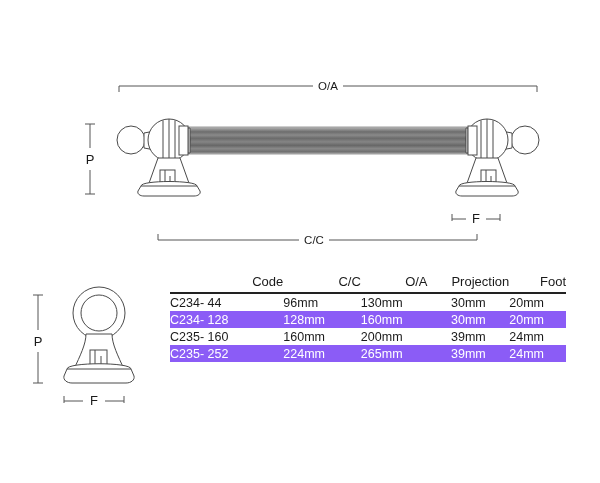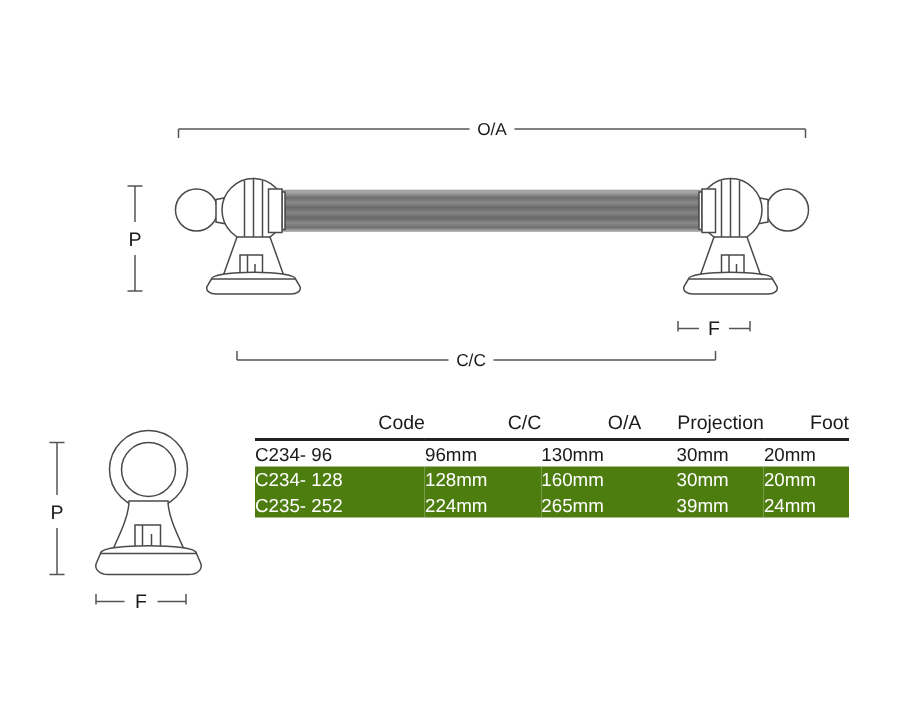--- a/index.html
+++ b/index.html
@@ -36,21 +36,21 @@
     border-bottom:2.4px solid #222;
   }
   .spec-table td{
     padding:1px 0 1px 0;
     height:15px;
     white-space:nowrap;
     color:#1a1a1a;
     font-size:12.5px;
   }
   .spec-table tbody tr.shaded td{
-    background:#4d7c0f;
+    background:#8b5cf6;
     color:#ffffff;
   }
   .c-code{width:112px;padding-left:2px;}
   .c-cc{width:78px;}
   .c-oa{width:67px;}
   .c-proj{width:82px;text-align:center;}
   .c-foot{width:57px;}
   .spec-table th.c-code{padding-left:2px;}
 
   
@@ -213,33 +213,40 @@
       <tr>
         <th class="c-code">Code</th>
         <th class="c-cc">C/C</th>
         <th class="c-oa">O/A</th>
         <th class="c-proj">Projection</th>
         <th class="c-foot">Foot</th>
       </tr>
     </thead>
     <tbody>
       <tr>
-        <td class="c-code">C234- 96</td>
+        <td class="c-code">C234- 44</td>
         <td class="c-cc">96mm</td>
         <td class="c-oa">130mm</td>
         <td class="c-proj">30mm</td>
         <td class="c-foot">20mm</td>
       </tr>
       <tr class="shaded">
         <td class="c-code">C234- 128</td>
         <td class="c-cc">128mm</td>
         <td class="c-oa">160mm</td>
         <td class="c-proj">30mm</td>
         <td class="c-foot">20mm</td>
       </tr>
+      <tr>
+        <td class="c-code">C235- 160</td>
+        <td class="c-cc">160mm</td>
+        <td class="c-oa">200mm</td>
+        <td class="c-proj">39mm</td>
+        <td class="c-foot">24mm</td>
+      </tr>
       <tr class="shaded">
         <td class="c-code">C235- 252</td>
         <td class="c-cc">224mm</td>
         <td class="c-oa">265mm</td>
         <td class="c-proj">39mm</td>
         <td class="c-foot">24mm</td>
       </tr>
     </tbody>
   </table>
 

